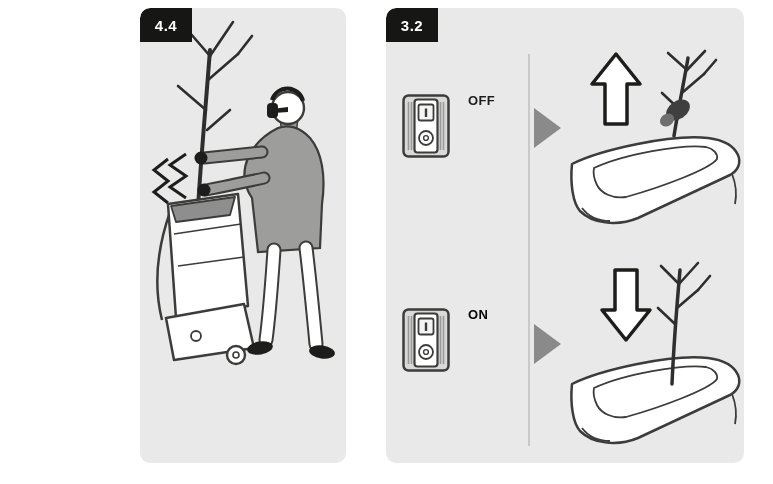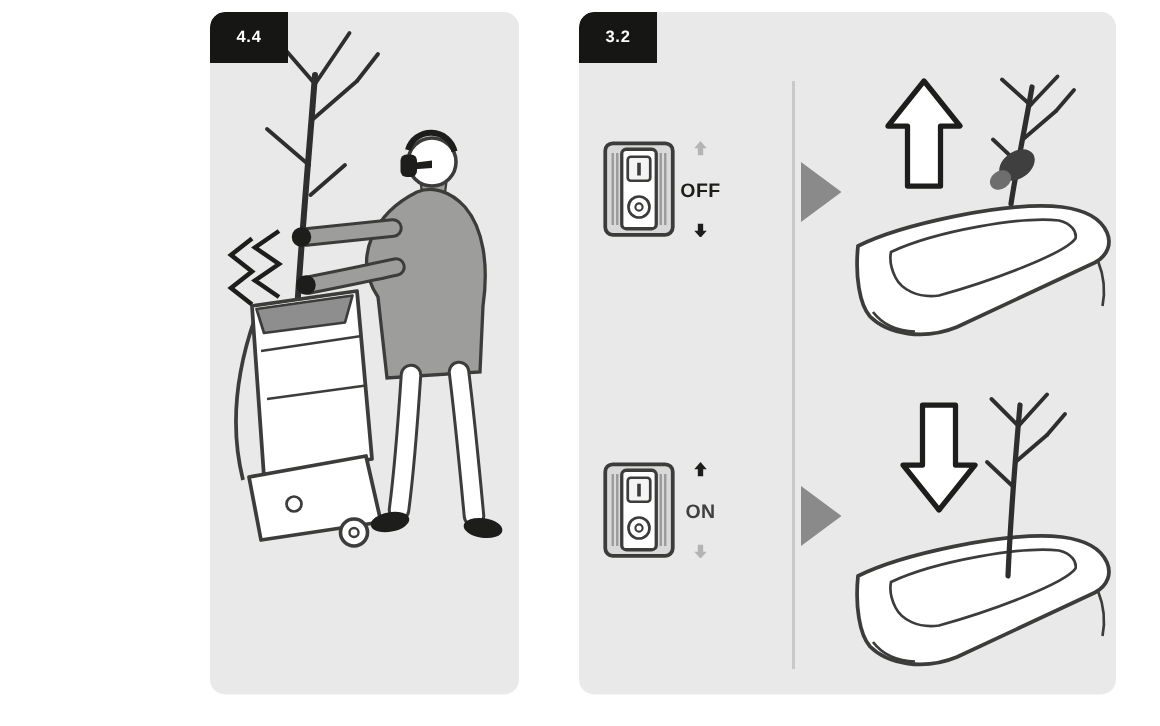--- a/index.html
+++ b/index.html
@@ -3,37 +3,37 @@
 <meta charset="utf-8">
 <style>
   * { margin:0; padding:0; box-sizing:border-box; }
   html,body { background:#fff; font-family:"Liberation Sans", sans-serif; }
   .page { position:relative; width:773px; height:484px; background:#fff; overflow:hidden; }
   .panel { position:absolute; top:8px; height:455px; background:#e9e9e9; border-radius:10px; overflow:hidden; }
   .panel-44 { left:140px; width:206px; }
   .panel-45 { left:386px; width:358px; }
   .panel-label {
     position:absolute; top:0; left:0; width:52px; height:34px; z-index:3;
-    background:#161615; color:#fff; font-weight:bold; font-size:11px; letter-spacing:.5px;
+    background:#161615; color:#fff; font-weight:bold; font-size:15px; letter-spacing:.5px;
     display:flex; align-items:center; justify-content:center; border-radius:10px 0 0 0;
   }
   .main-illus { position:absolute; inset:0; width:206px; height:455px; }
   .divider { position:absolute; left:142px; top:46px; width:2px; height:392px; background:#c9c9c9; }
   .switch { position:absolute; width:48px; height:64px; }
   .sw-top { left:16px; top:86px; }
   .sw-bottom { left:16px; top:300px; }
-  .arrow-col { position:absolute; width:30px; height:64px; display:flex; flex-direction:column; align-items:center; justify-content:space-between;gap:16px; }
+  .arrow-col { position:absolute; width:30px; height:64px; display:flex; flex-direction:row; justify-content:space-between;gap:16px; }
   .ac-top { left:66px; top:86px; }
   .ac-bottom { left:66px; top:300px; }
   .sm-arrow { display:block; }
   .arr-active { color:#1d1d1b; }
   .arr-inactive { color:#b4b4b4; }
   .pos-label { font-weight:bold; font-size:13px; letter-spacing:.3px; line-height:1; }
   .lbl-active { color:#1d1d1b; }
-  .lbl-inactive { color:#404040; }
+  .lbl-inactive { color:#000000; }
   .chevron { position:absolute; }
   .chev-top { left:148px; top:100px; }
   .chev-bottom { left:148px; top:316px; }
   .illus { position:absolute; }
   .illus-top { left:180px; top:40px; width:178px; height:190px; }
   .illus-bottom { left:180px; top:248px; width:178px; height:195px; }
 </style>
 </head>
 <body>
 

